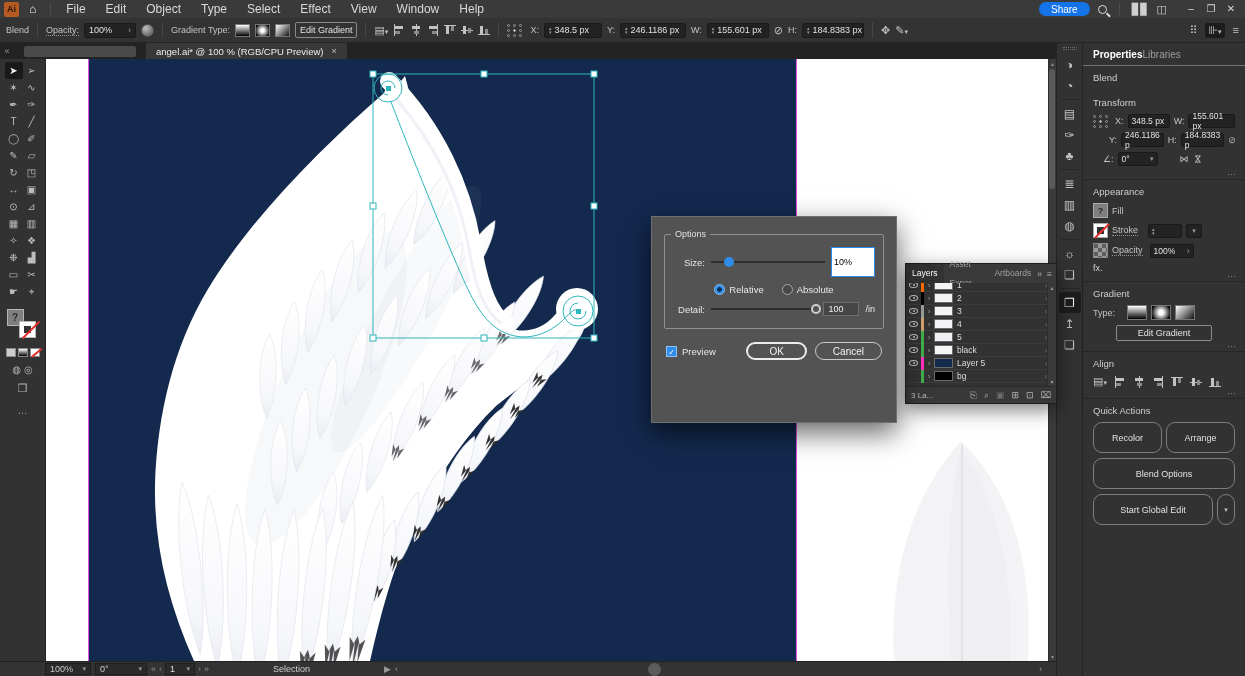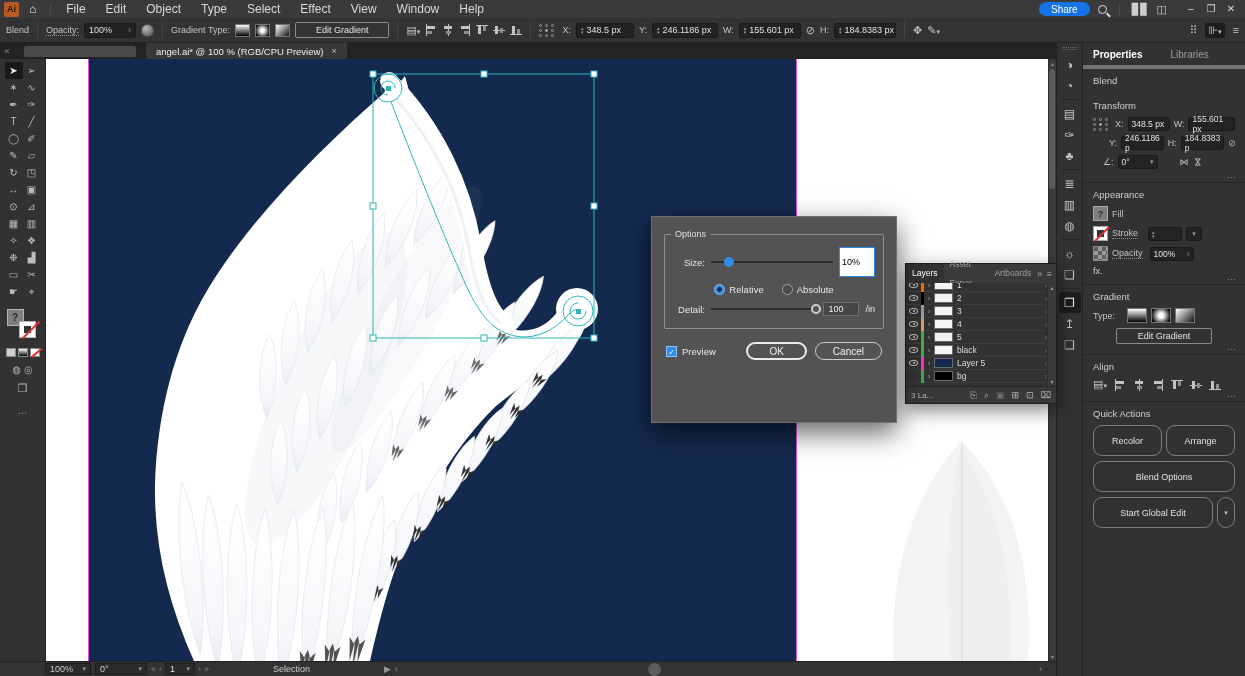--- a/index.html
+++ b/index.html
@@ -24,21 +24,21 @@
   
   .controlbar{height:25px;background:#333333;border-bottom:1px solid #242424;display:flex;align-items:center;gap:5px;padding:0 6px;white-space:nowrap}
   .lbl{font-size:9px;color:#c3c3c3}
   .dotted{border-bottom:1px dotted #8f8f8f}
   .field{background:#222;border:1px solid #1a1a1a;border-radius:2px;height:15px;display:inline-flex;align-items:center;gap:3px;padding:0 4px;color:#e0e0e0;font-size:9px}
   .stepper{display:inline-flex;flex-direction:column;font-size:5px;line-height:4px;color:#9e9e9e}
   .gswatch{width:15px;height:13px;border:1px solid #767676;display:inline-block}
   .gs-lin{background:linear-gradient(180deg,#fff,#000)}
   .gs-rad{background:radial-gradient(circle,#fff 0 20%,#000 90%)}
   .gs-fre{background:linear-gradient(135deg,#fff,#9a9a9a 45%,#111)}
-  .btn{border:1px solid #8a8a8a;border-radius:2px;height:16px;display:inline-flex;align-items:center;padding:0 20px;color:#e2e2e2;font-size:9px;background:transparent}
+  .btn{border:1px solid #8a8a8a;border-radius:2px;height:16px;display:inline-flex;align-items:center;padding:0 4px;color:#e2e2e2;font-size:9px;background:transparent}
   .cb-sep{width:1px;height:16px;background:#454545;margin:0 3px}
   .icg{color:#c2c2c2;font-size:11px}
   .alico{display:inline-block;width:12px;height:12px}
   .alico rect,.alico line{shape-rendering:crispEdges}
   .sphere{width:13px;height:13px;border-radius:50%;background:radial-gradient(circle at 35% 30%,#bdbdbd,#6f6f6f 70%);border:1px solid #565656}
 
   
   .bodyrow{display:flex;height:633px}
   .leftcol{width:1056px;display:flex;flex-direction:column}
   .tabbar{height:16px;background:#232323;display:flex;align-items:center}
@@ -83,21 +83,21 @@
 
   
   .dockstrip{width:26px;background:#323232;border-left:1px solid #232323;display:flex;flex-direction:column;align-items:center;padding-top:2px}
   .dock-grip{width:14px;height:3px;border-top:1px dotted #6c6c6c;border-bottom:1px dotted #6c6c6c;margin:2px 0 4px}
   .dock-item{width:22px;height:21px;display:flex;align-items:center;justify-content:center;color:#c4c4c4;font-size:12px}
   .dock-item.active{background:#1d1d1d;border-radius:3px;color:#f0f0f0}
   .dock-sep{width:18px;border-top:1px solid #262626;margin:3px 0}
 
   
   .props{width:163px;background:#323232;border-left:1px solid #232323;display:flex;flex-direction:column;font-size:9px;overflow:hidden}
-  .ptabs{display:flex;gap:12px;padding:6px 10px 5px;border-bottom:4px solid #737373}
+  .ptabs{display:flex;gap:0;padding:6px 10px 5px;border-bottom:1px solid #737373}
   .ptab{font-size:10px;color:#9d9d9d}
   .ptab.active{color:#fff;font-weight:bold}
   .psec{padding:6px 10px 8px;border-bottom:1px solid #262626;position:relative}
   .psec h4{font-size:9.5px;font-weight:normal;color:#cfcfcf;margin-bottom:6px}
   .prow{display:flex;align-items:center;gap:4px;margin-bottom:5px}
   .pfield{background:#232323;border:1px solid #191919;border-radius:2px;height:14px;display:inline-flex;align-items:center;padding:0 3px;color:#e2e2e2;font-size:8.5px}
   .more{position:absolute;right:8px;bottom:2px;color:#8f8f8f;letter-spacing:1px}
   .refgrid{display:grid;grid-template-columns:repeat(3,4px);grid-gap:2px;margin-right:2px}
   .refgrid i{width:3px;height:3px;border:1px solid #9a9a9a;border-radius:50%}
   .refgrid i.c{background:#e8e8e8}
@@ -134,21 +134,21 @@
   .dialog{position:absolute;left:651px;top:216px;width:246px;height:207px;background:#535353;border:1px solid #6f6f6f;box-shadow:0 10px 26px rgba(0,0,0,.6);z-index:40;color:#e8e8e8}
   .dlg-title{height:19px;background:#4a4a4a;border-bottom:1px solid #3b3b3b;display:flex;align-items:center;padding:0 9px;font-size:10px;color:#f2f2f2}
   .dlg-body{padding:8px 12px 0}
   .grp{position:relative;border:1px solid #8f8f8f;border-radius:2px;margin-top:9px;padding:12px 8px 8px}
   .grp-lbl{position:absolute;top:-6px;left:6px;background:#535353;padding:0 4px;font-size:9px;color:#e0e0e0}
   .sl-row{display:flex;align-items:center;gap:6px;margin-bottom:7px}
   .sl-lab{width:32px;font-size:9.5px;color:#e6e6e6;text-align:right}
   .track{flex:1;height:2px;background:#2d2d2d;position:relative}
   .thumb-dot{position:absolute;top:-4px;width:10px;height:10px;border-radius:50%;background:#2f8ce8}
   .thumb-ring{position:absolute;top:-4px;width:10px;height:10px;border-radius:50%;border:2px solid #cfcfcf;background:#535353}
-  .sizein{width:36px;height:15px;background:#fff;color:#000;border:1px solid #2d8ceb;font-size:9px;padding:14px 2px;font-family:"Liberation Sans",sans-serif}
+  .sizein{width:44px;height:15px;background:#fff;color:#000;border:1px solid #2d8ceb;font-size:9px;padding:14px 2px;font-family:"Liberation Sans",sans-serif}
   .dfield{width:36px;height:14px;background:#464646;border:1px solid #6e6e6e;color:#eee;font-size:9px;display:inline-flex;align-items:center;padding:0 4px}
   .radio{width:11px;height:11px;border-radius:50%;border:1px solid #a5a5a5;background:#494949;display:inline-block;vertical-align:-2px}
   .radio.on{border-color:#8fc1f5;background:radial-gradient(circle,#0d2c50 0 2px,#2f8ce8 2.5px)}
   .radrow{display:flex;justify-content:center;gap:18px;margin:2px 0 7px;font-size:9.5px}
   .radrow label{display:flex;align-items:center;gap:4px}
   .dlg-foot{display:flex;align-items:center;margin-top:13px;padding:0 2px}
   .chk{width:11px;height:11px;background:#2f8ce8;border:1px solid #8fc1f5;color:#fff;font-size:8px;line-height:11px;text-align:center;display:inline-block}
   .prevlab{margin-left:5px;font-size:9.5px}
   .btn-pill{height:18px;border:1px solid #c9c9c9;border-radius:10px;padding:0 17px;font-size:10px;color:#f2f2f2;background:transparent;display:inline-flex;align-items:center}
   .btn-pill.ok{border:2px solid #ececec;padding:0 21px;margin-right:8px}
@@ -539,21 +539,21 @@
       <span class="dock-item">❏</span>
       <span class="dock-sep"></span>
       <span class="dock-item active">❐</span>
       <span class="dock-item">↥</span>
       <span class="dock-item">❑</span>
     </div>
 
     <div class="props">
       <div class="ptabs">
         <span class="ptab active">Properties</span>
-        <span class="ptab" style="margin-left:16px">Libraries</span>
+        <span class="ptab" style="margin-left:0">Libraries</span>
       </div>
       <div class="psec" style="border-bottom:none;padding-bottom:2px">
         <h4>Blend</h4>
       </div>
       <div class="psec">
         <h4>Transform</h4>
         <div class="prow">
           <span class="refgrid">
               <i></i>
               <i></i>

